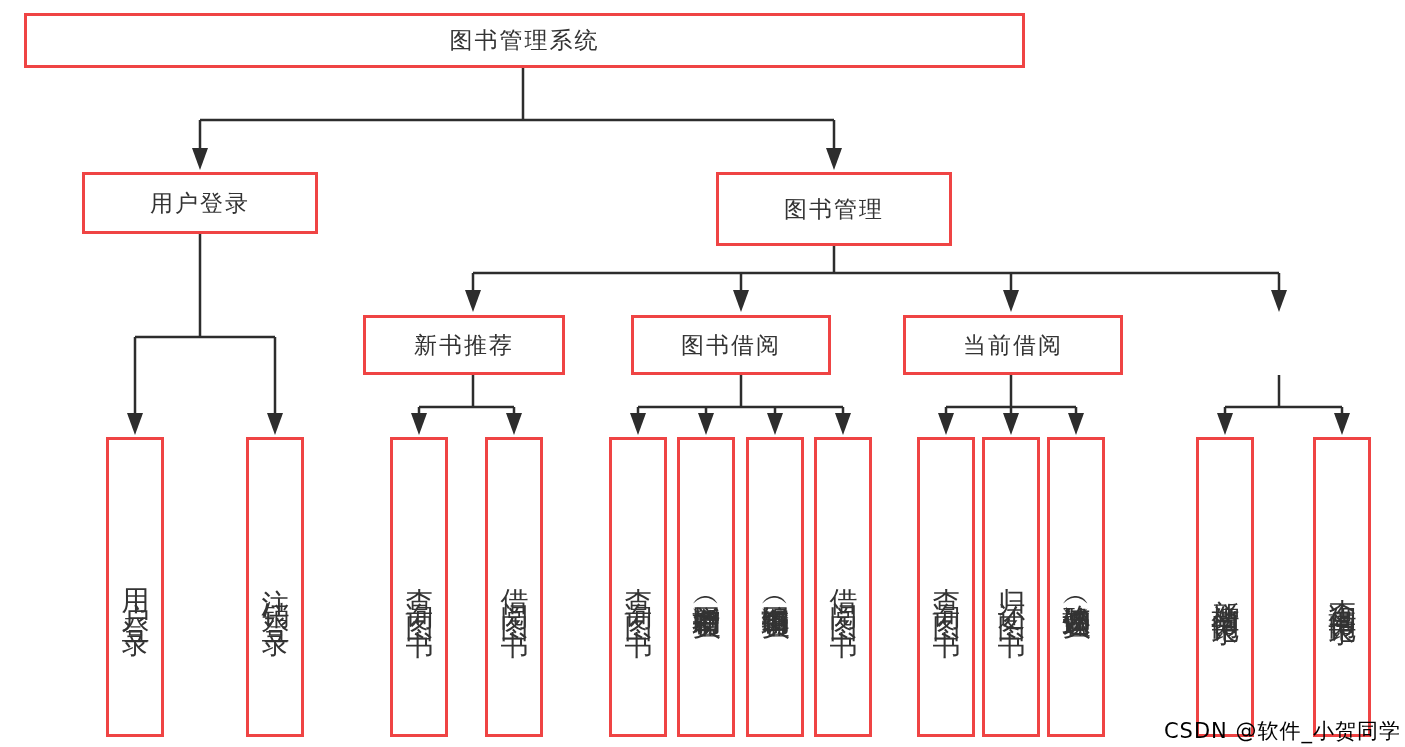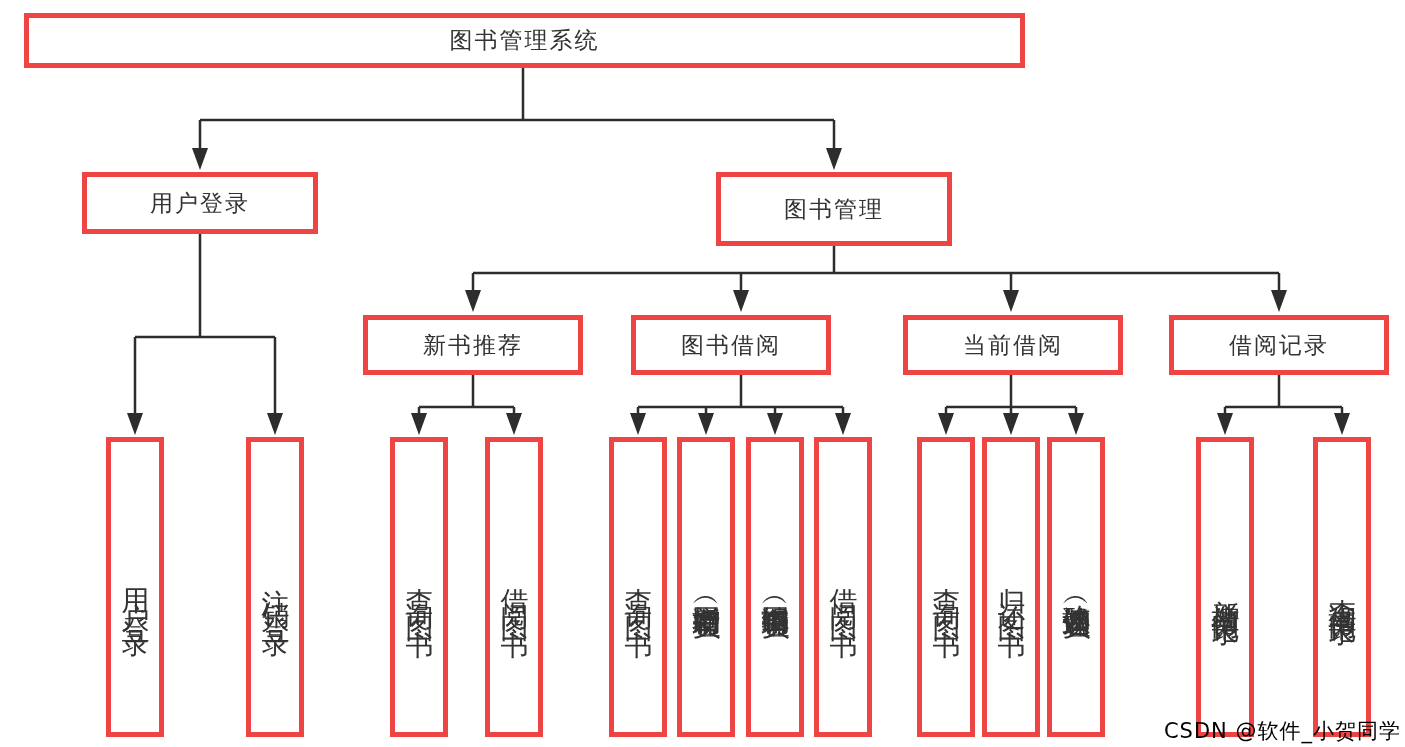--- a/index.html
+++ b/index.html
@@ -5,21 +5,21 @@
   html,body{margin:0;padding:0;background:#ffffff;}
   body{
     width:1405px;height:747px;position:relative;overflow:hidden;
     font-family:"DejaVu Sans","Liberation Sans",sans-serif;
     color:#333333;
   }
   .stage{position:absolute;inset:0;}
   svg.wires{position:absolute;left:0;top:0;z-index:1;}
   .box{
     position:absolute;z-index:2;box-sizing:border-box;
-    border:5px solid #ef4444;background:#ffffff;
+    border:3px solid #ef4444;background:#ffffff;
     display:flex;align-items:center;justify-content:center;
   }
   .hlabel span{font-size:23px;letter-spacing:2px;white-space:nowrap;}
   .leaf span{
     writing-mode:vertical-rl;text-orientation:mixed;
     font-size:28px;line-height:1;white-space:nowrap;
   }
   .ls4 span{letter-spacing:14px;margin-bottom:-14px;}
   .ls6 span{letter-spacing:4px;margin-bottom:-4px;}
   .ls9 span{letter-spacing:1px;margin-bottom:-1px;}
@@ -77,31 +77,28 @@
     <span>图书管理系统</span>
   </div>
 
   <div class="box hlabel" style="left:82px;top:172px;width:236px;height:62px">
     <span>用户登录</span>
   </div>
   <div class="box hlabel" style="left:716px;top:172px;width:236px;height:74px">
     <span>图书管理</span>
   </div>
 
-  <div class="box hlabel" style="left:363px;top:315px;width:220px;height:60px">
+  <div class="box hlabel" style="left:363px;top:315px;width:202px;height:60px">
     <span>新书推荐</span>
   </div>
   <div class="box hlabel" style="left:631px;top:315px;width:200px;height:60px">
     <span>图书借阅</span>
   </div>
   <div class="box hlabel" style="left:903px;top:315px;width:220px;height:60px">
     <span>当前借阅</span>
-  </div>
-  <div class="box hlabel" style="left:1169px;top:315px;width:220px;height:60px">
-    <span>借阅记录</span>
   </div>
 
   <div class="box leaf ls4" style="left:106px;top:437px;width:58px;height:300px">
     <span>用户登录</span>
   </div>
   <div class="box leaf ls4" style="left:246px;top:437px;width:58px;height:300px">
     <span>注销登录</span>
   </div>
 
   <div class="box leaf ls4" style="left:390px;top:437px;width:58px;height:300px">

